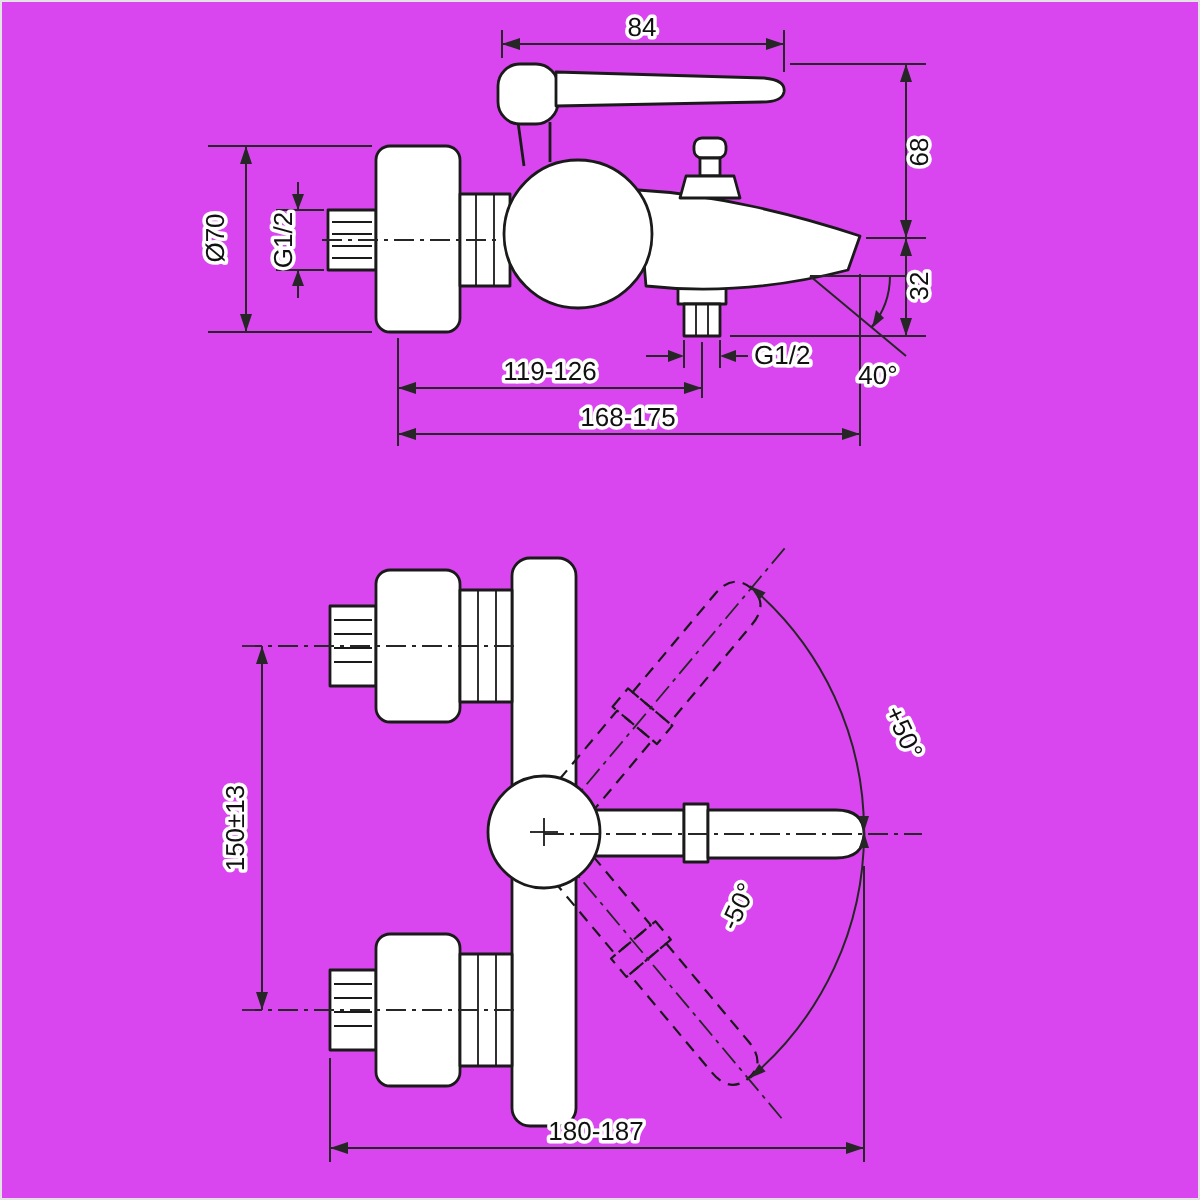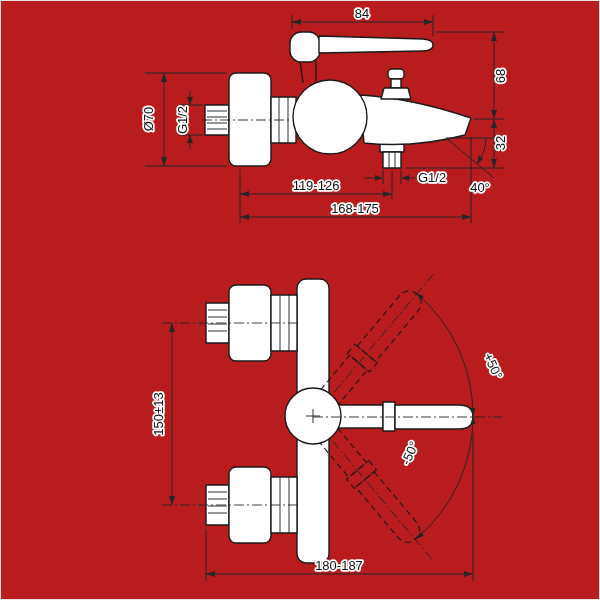--- a/index.html
+++ b/index.html
@@ -1,16 +1,16 @@
 <!DOCTYPE html>
 <html><head>
 <meta charset="utf-8">
 <style>
   html,body{margin:0;padding:0;background:#ffffff;}
-  .frame{width:600px;height:600px;box-sizing:border-box;border:1px solid #e3e3e3;background:#b91c1c;position:relative;padding-left:41px;}
+  .frame{width:600px;height:600px;box-sizing:border-box;border:1px solid #e3e3e3;background:#d946ef;position:relative;}
   svg{display:block;}
   .obj{stroke:#1a1a1a;stroke-width:1.4;fill:none;stroke-linejoin:round;}
   .thin{stroke:#1a1a1a;stroke-width:0.9;fill:none;}
   .dim{stroke:#262626;stroke-width:1;fill:none;}
   .arr{fill:#262626;stroke:none;}
   .cdash{stroke:#262626;stroke-width:0.9;stroke-dasharray:10 3 2 3;fill:none;}
   .dash{stroke:#1a1a1a;stroke-width:1.1;stroke-dasharray:6 4;fill:none;stroke-linejoin:round;}
   .lbl{font-family:"Liberation Sans",sans-serif;font-size:13px;fill:#111;
        paint-order:stroke;stroke:#ffffff;stroke-width:3.5px;stroke-linejoin:round;}
 </style>

